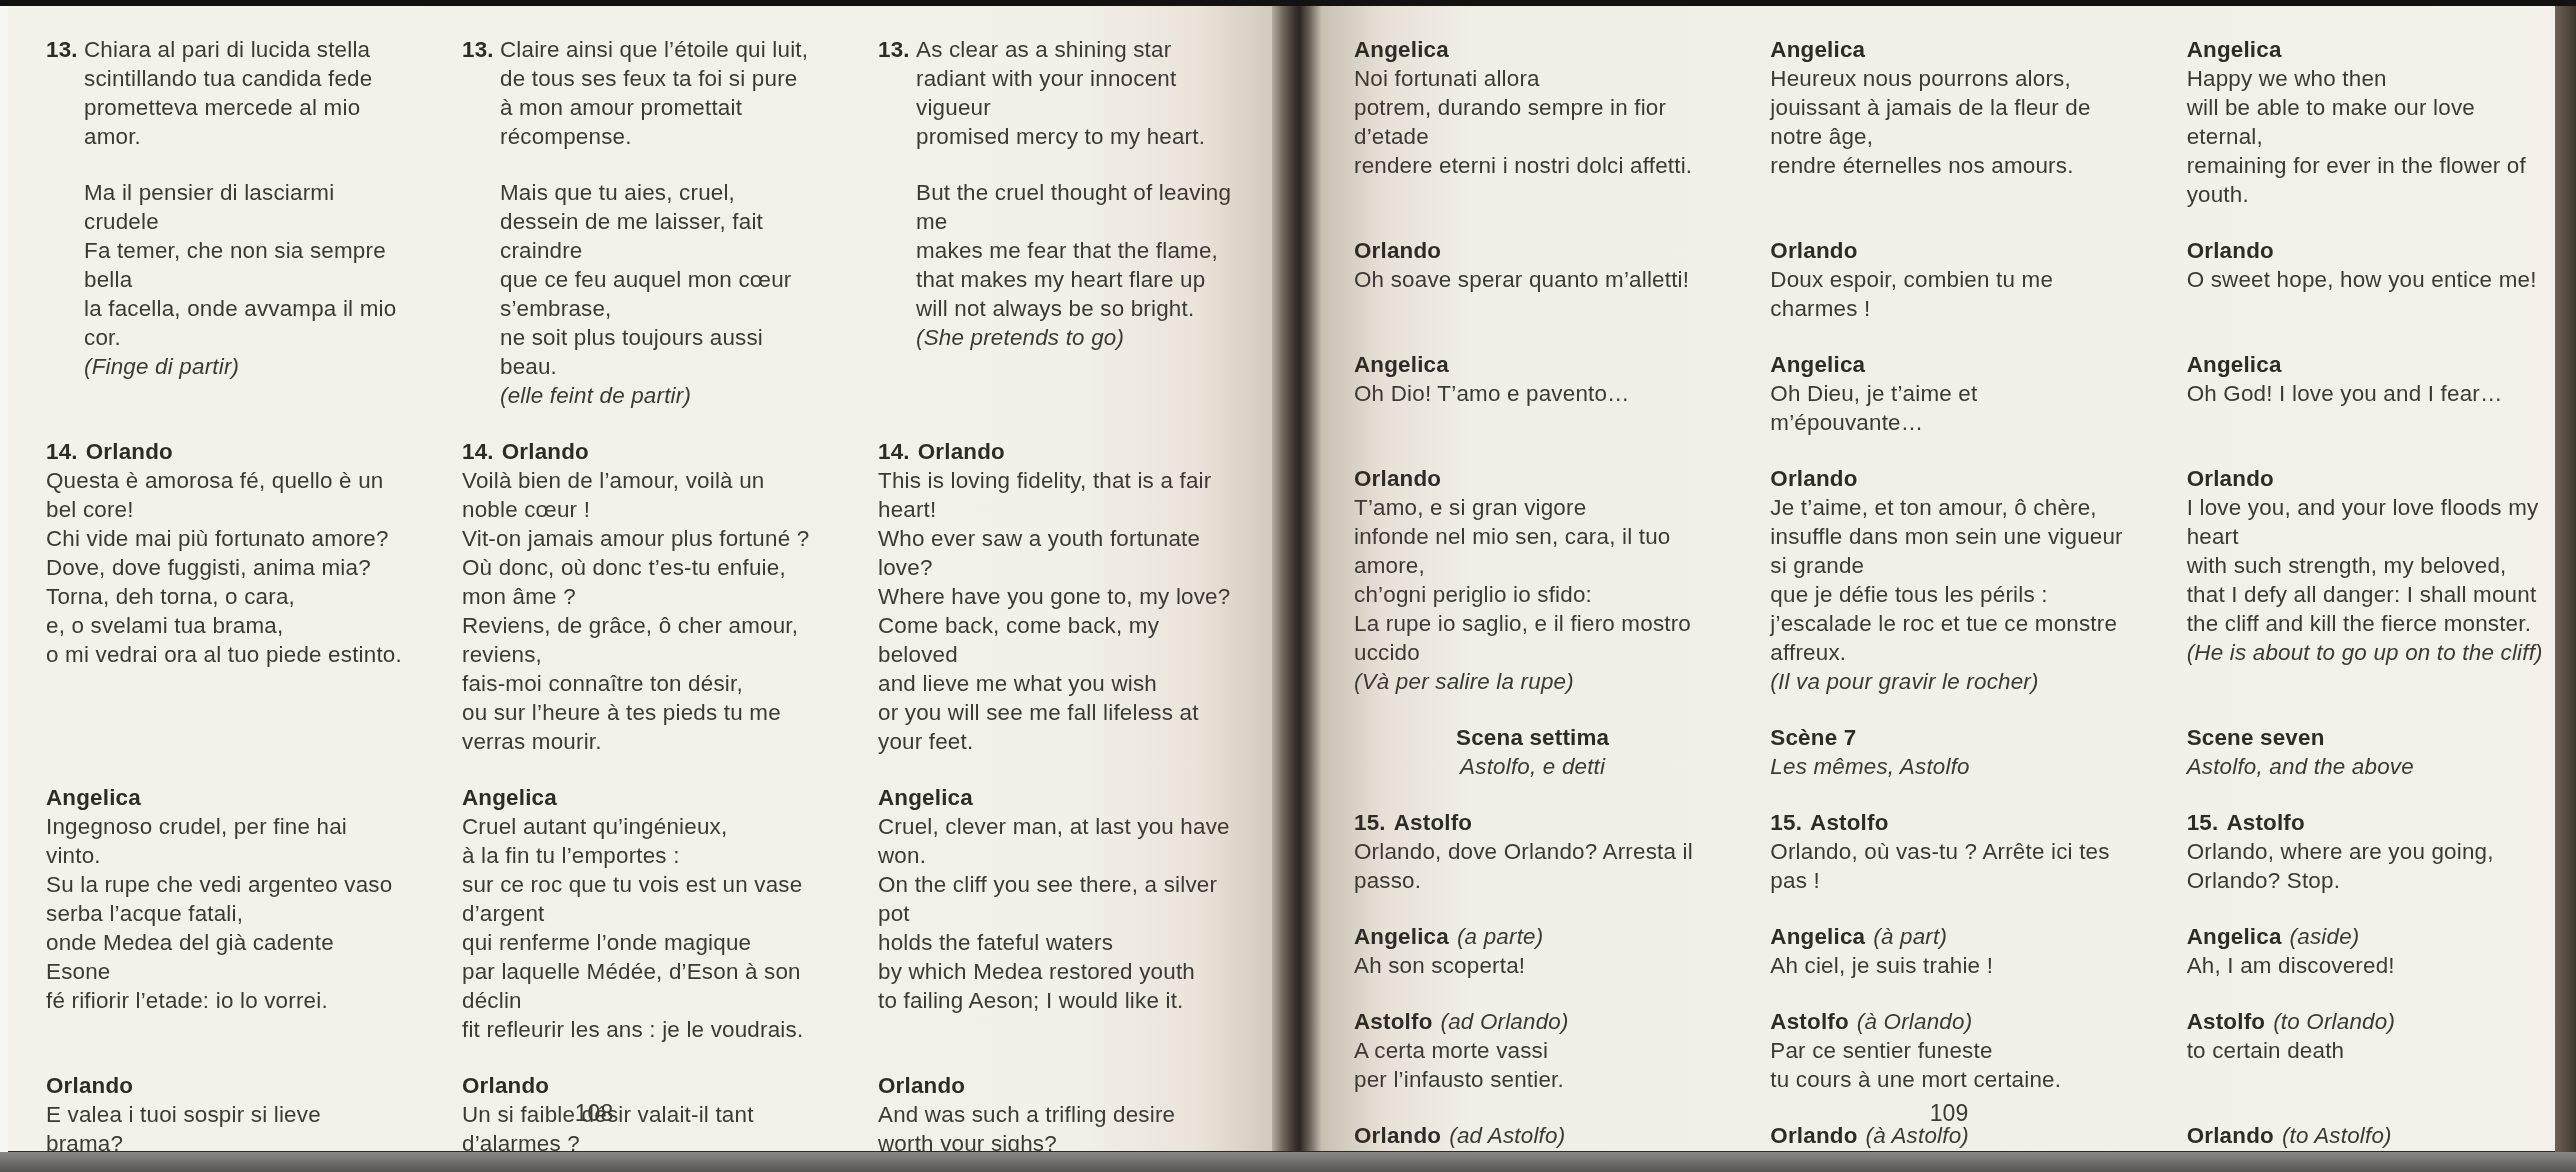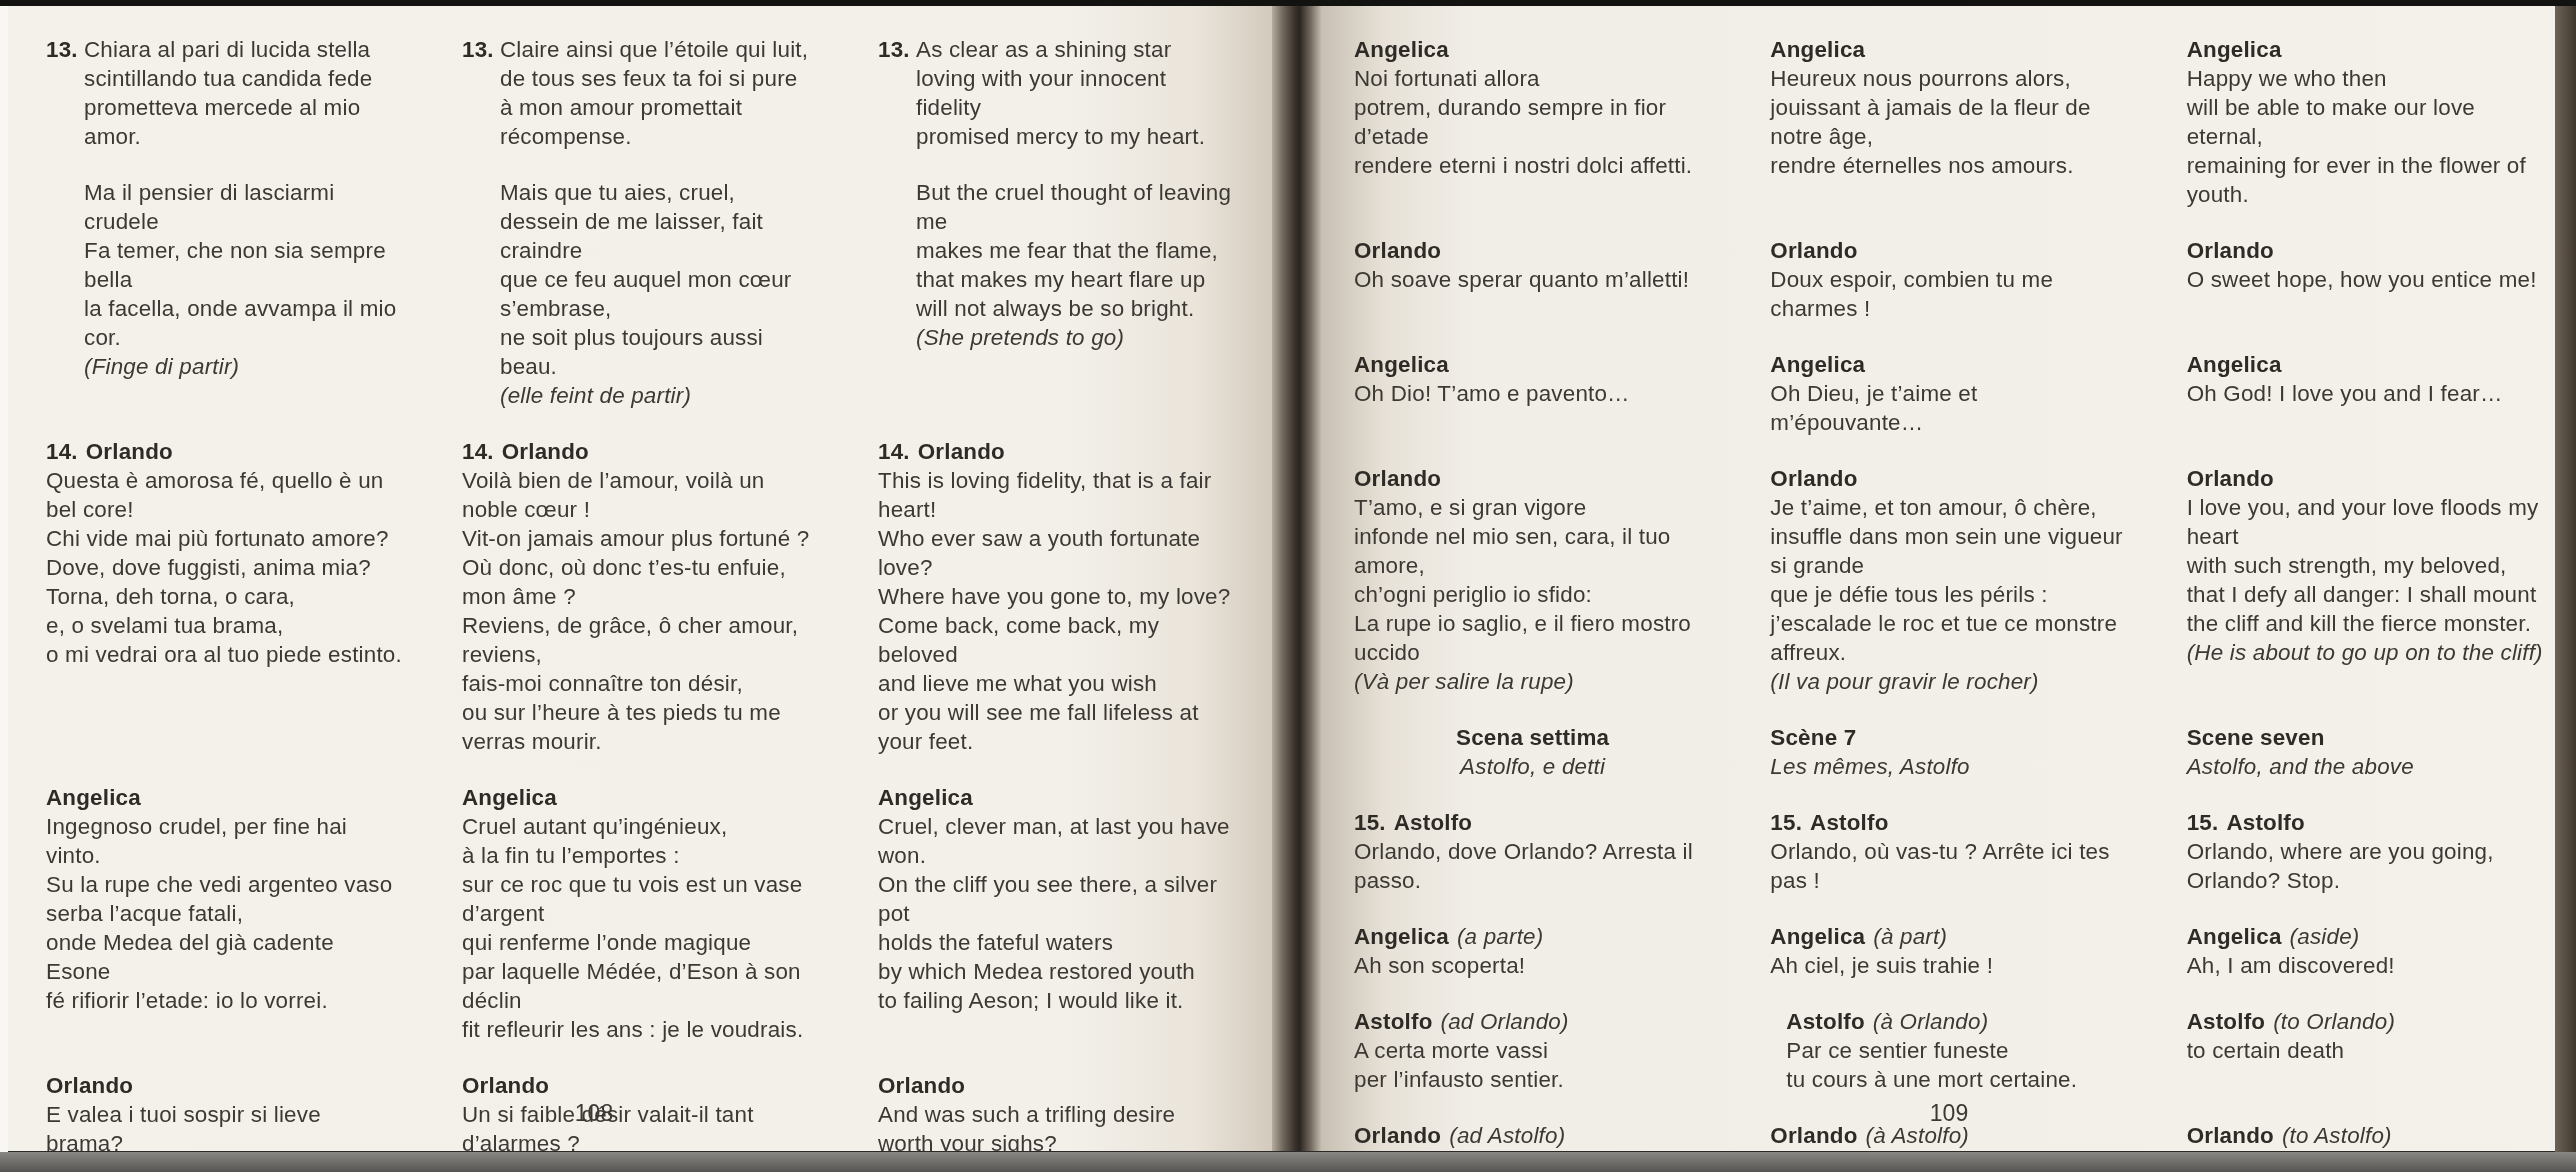--- a/index.html
+++ b/index.html
@@ -61,21 +61,21 @@
         </div>
         <div class="block indent" style="grid-area: 1 / 2;">
           <span class="num-hang">13.</span>
           <div class="line">Claire ainsi que l’étoile qui luit,</div>
           <div class="line">de tous ses feux ta foi si pure</div>
           <div class="line">à mon amour promettait récompense.</div>
         </div>
         <div class="block indent" style="grid-area: 1 / 3;">
           <span class="num-hang">13.</span>
           <div class="line">As clear as a shining star</div>
-          <div class="line">loving with your innocent fidelity</div>
+          <div class="line">radiant with your innocent vigueur</div>
           <div class="line">promised mercy to my heart.</div>
         </div>
         <div class="block indent" style="grid-area: 2 / 1;">
           <div class="line">Ma il pensier di lasciarmi crudele</div>
           <div class="line">Fa temer, che non sia sempre bella</div>
           <div class="line">la facella, onde avvampa il mio cor.</div>
           <div class="line stage">(Finge di partir)</div>
         </div>
         <div class="block indent" style="grid-area: 2 / 2;">
           <div class="line">Mais que tu aies, cruel,</div>
@@ -261,21 +261,21 @@
         </div>
         <div class="block" style="grid-area: 7 / 3;">
           <div class="speaker-line"><span class="speaker">Angelica</span><span class="note">(aside)</span></div>
           <div class="line">Ah, I am discovered!</div>
         </div>
         <div class="block" style="grid-area: 8 / 1;">
           <div class="speaker-line"><span class="speaker">Astolfo</span><span class="note">(ad Orlando)</span></div>
           <div class="line">A certa morte vassi</div>
           <div class="line">per l’infausto sentier.</div>
         </div>
-        <div class="block" style="grid-area: 8 / 2; margin-left: 16px;">
+        <div class="block" style="grid-area: 8 / 2;">
           <div class="speaker-line"><span class="speaker">Astolfo</span><span class="note">(à Orlando)</span></div>
           <div class="line">Par ce sentier funeste</div>
           <div class="line">tu cours à une mort certaine.</div>
         </div>
         <div class="block" style="grid-area: 8 / 3;">
           <div class="speaker-line"><span class="speaker">Astolfo</span><span class="note">(to Orlando)</span></div>
           <div class="line">to certain death</div>
         </div>
         <div class="block" style="grid-area: 9 / 1;">
           <div class="speaker-line"><span class="speaker">Orlando</span><span class="note">(ad Astolfo)</span></div>

